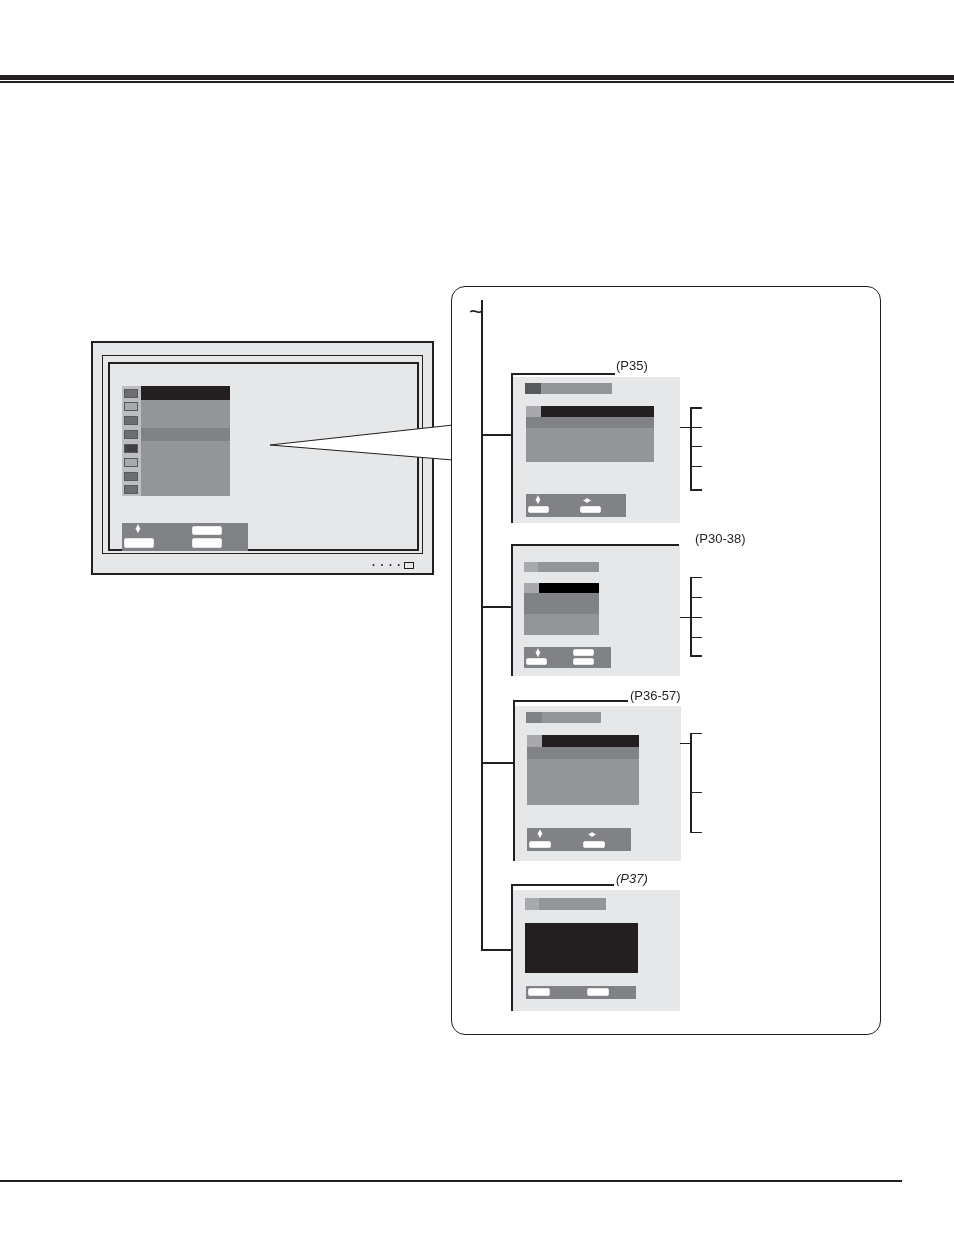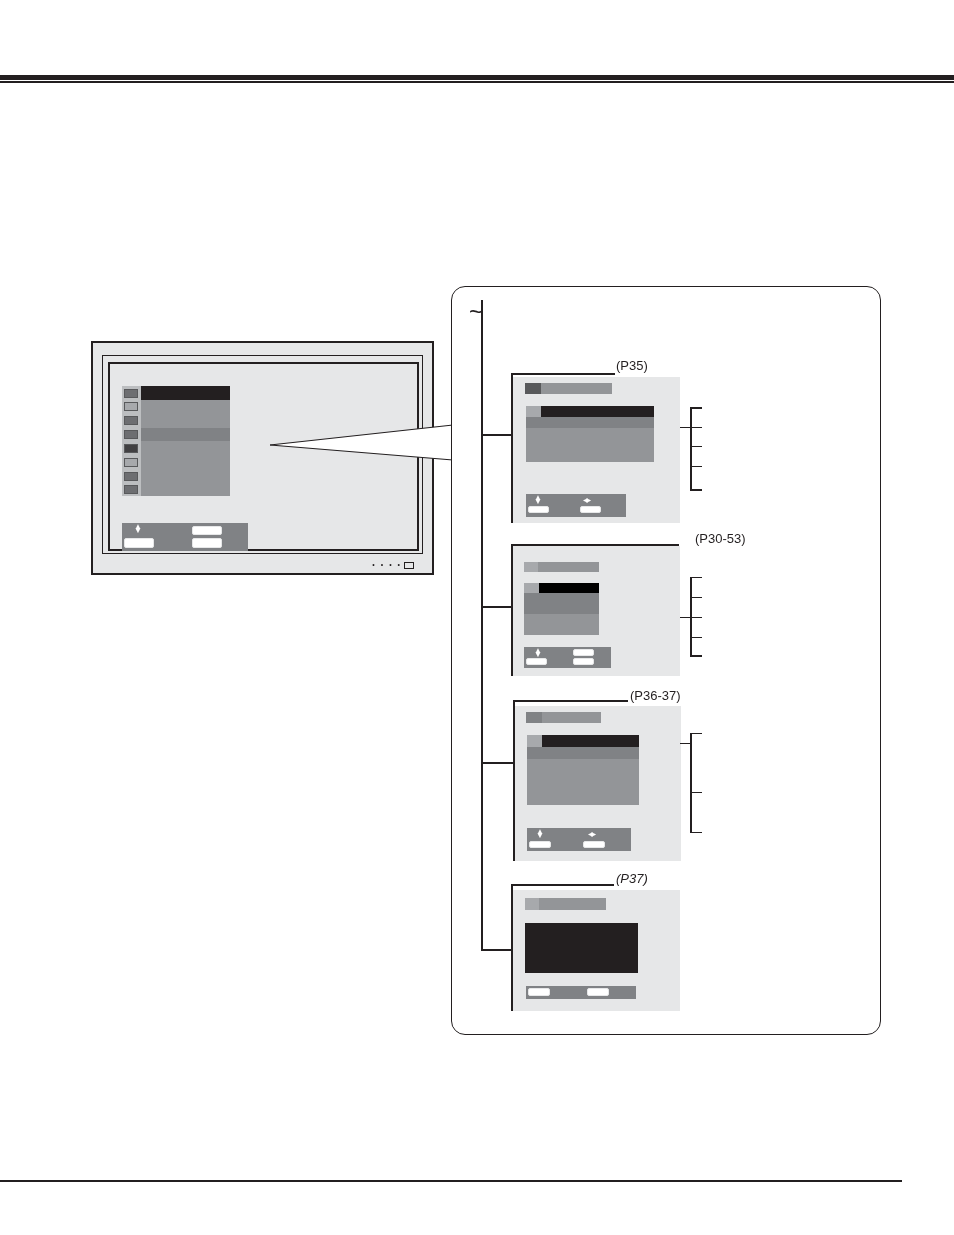--- a/index.html
+++ b/index.html
@@ -140,21 +140,21 @@
     <div class="abs row-black" style="left:15px; top:0; width:60px; height:10px; background:#000;"></div>
     <div class="abs row-dark" style="left:0; top:10px; width:75px; height:21px;"></div>
   </div>
   <div class="abs nav-bar" style="left:11px; top:101px; width:87px; height:21px;">
     <span class="arrow-ud" style="left:10px; top:2px;">▲<br>▼</span>
     <div class="pill" style="left:49px; top:2px; width:21px; height:7px;"></div>
     <div class="pill" style="left:2px; top:11px; width:21px; height:7px;"></div>
     <div class="pill" style="left:49px; top:11px; width:21px; height:7px;"></div>
   </div>
 </div>
-<span class="abs page-ref" style="left:693px; top:532px;">(P30-53)</span>
+<span class="abs page-ref" style="left:693px; top:532px;">(P30-38)</span>
 
 <div class="line" style="left:680px; top:617px; width:12px; height:1px;"></div>
 <div class="line" style="left:690px; top:577px; width:2px; height:80px;"></div>
 <div class="line" style="left:690px; top:577px; width:12px; height:1px;"></div>
 <div class="line" style="left:690px; top:597px; width:12px; height:1px;"></div>
 <div class="line" style="left:690px; top:617px; width:12px; height:1px;"></div>
 <div class="line" style="left:690px; top:637px; width:12px; height:1px;"></div>
 <div class="line" style="left:690px; top:655px; width:12px; height:2px;"></div>
 
 <div class="line" style="left:481px; top:762px; width:33px; height:2px;"></div>
@@ -168,21 +168,21 @@
     <div class="abs row-black" style="left:15px; top:0; width:97px; height:12px;"></div>
     <div class="abs row-dark" style="left:0; top:12px; width:112px; height:12px;"></div>
   </div>
   <div class="abs nav-bar" style="left:12px; top:122px; width:104px; height:23px;">
     <span class="arrow-ud" style="left:9px; top:2px;">▲<br>▼</span>
     <span class="arrow-lr" style="left:61px; top:2px;">◀▶</span>
     <div class="pill" style="left:2px; top:13px; width:22px; height:7px;"></div>
     <div class="pill" style="left:56px; top:13px; width:22px; height:7px;"></div>
   </div>
 </div>
-<span class="abs page-ref" style="left:628px; top:689px;">(P36-37)</span>
+<span class="abs page-ref" style="left:628px; top:689px;">(P36-57)</span>
 
 <div class="line" style="left:680px; top:743px; width:11px; height:1px;"></div>
 <div class="line" style="left:690px; top:733px; width:1.5px; height:100px;"></div>
 <div class="line" style="left:690px; top:733px; width:12px; height:1px;"></div>
 <div class="line" style="left:690px; top:792px; width:12px; height:1px;"></div>
 <div class="line" style="left:690px; top:832px; width:12px; height:1px;"></div>
 
 <div class="line" style="left:481px; top:949px; width:31px; height:2px;"></div>
 <div class="line" style="left:512px; top:884px; width:103px; height:1.5px;"></div>
 <div class="line" style="left:511px; top:884px; width:2px; height:127px;"></div>

